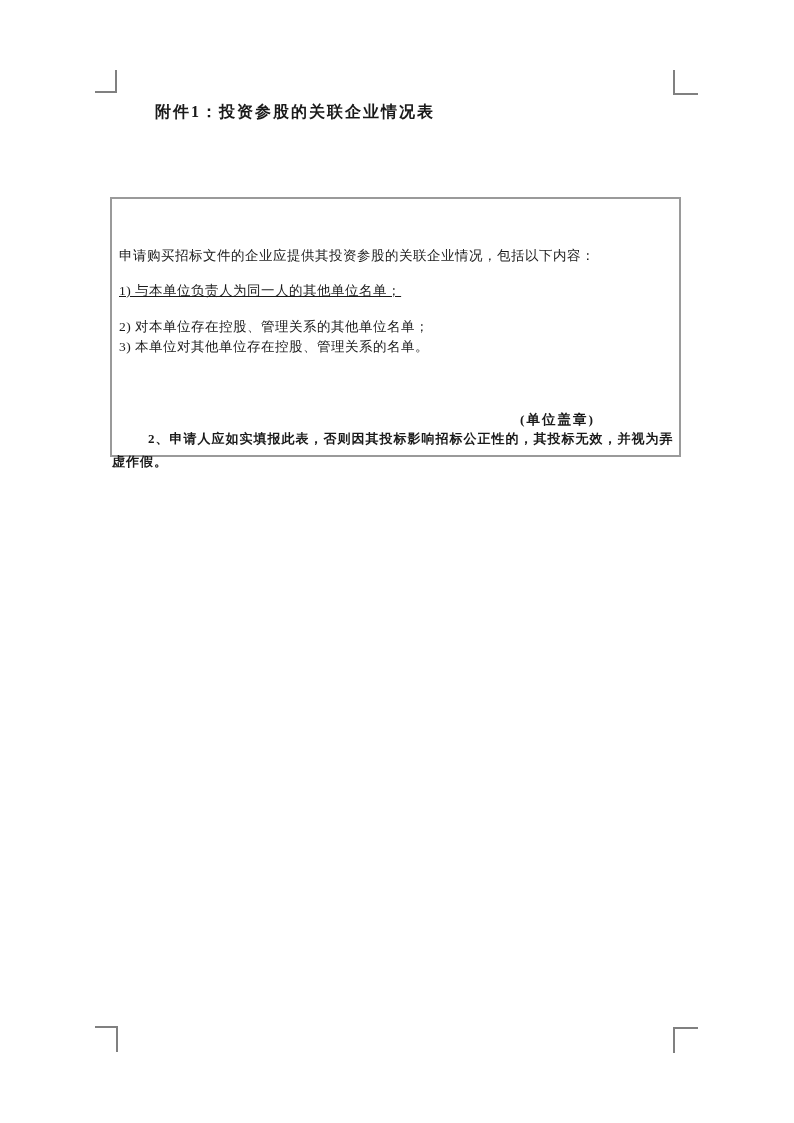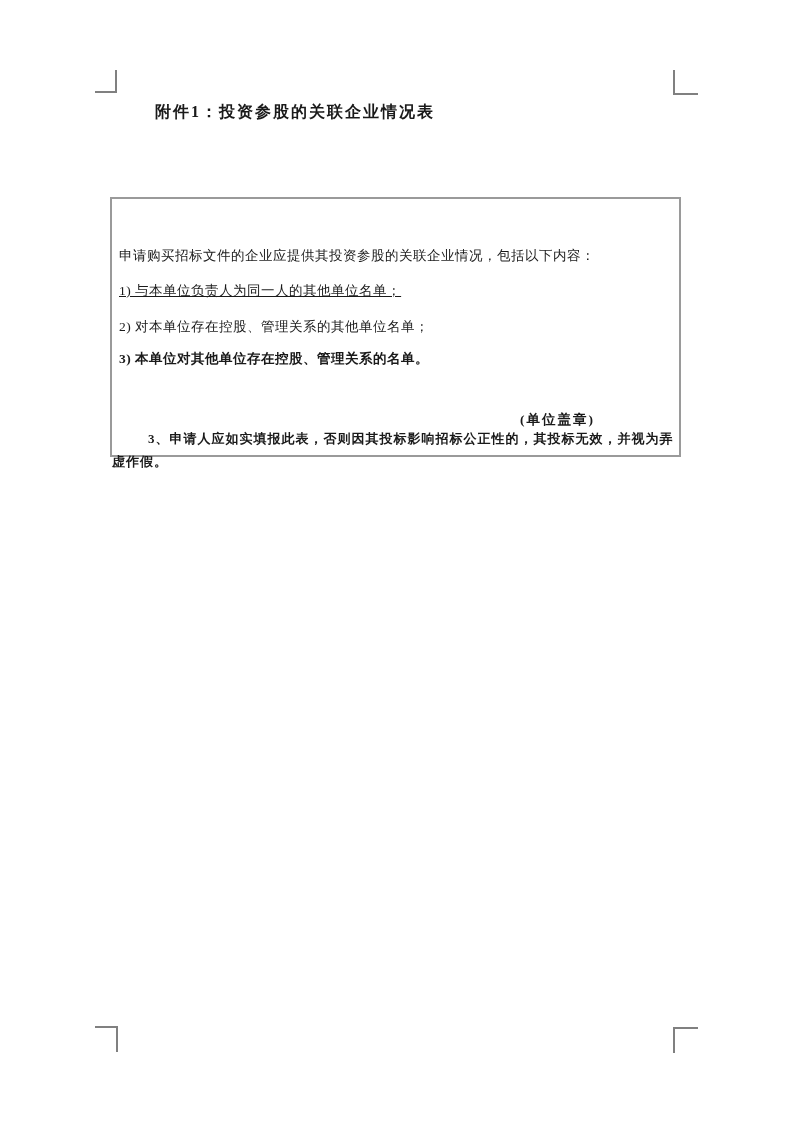--- a/index.html
+++ b/index.html
@@ -42,21 +42,21 @@
     margin-top: 43px;
   }
   .box-line {
     position: absolute; left: 7px;
     font-size: 13.5px; line-height: 16px;
     letter-spacing: 0.5px; white-space: nowrap;
   }
   .line-intro { top: 49px;  }
   .line-item1 { top: 84px; text-decoration: underline;  }
   .line-item2 { top: 120px; text-align: center; }
-  .line-item3 { top: 152px; font-weight: bold; }
+  .line-item3 { top: 140px; }
   .line-stamp { top: 213px; left: auto; right: 84px; letter-spacing: 2px; font-weight: bold; }
 
   .notes {
     position: absolute; left: 112px; top: 427px;
     width: 600px;
     font-size: 13px; font-weight: bold;
     line-height: 23px; letter-spacing: 1px;
   }
   .note-line { white-space: nowrap; }
   .note-indent { text-indent: 36px; }
@@ -75,17 +75,17 @@
 
   <div class="content-box">
     <div class="box-line line-intro">申请购买招标文件的企业应提供其投资参股的关联企业情况，包括以下内容：</div>
     <div class="box-line line-item1">1) 与本单位负责人为同一人的其他单位名单；</div>
     <div class="box-line line-item2">2) 对本单位存在控股、管理关系的其他单位名单；</div>
     <div class="box-line line-item3">3) 本单位对其他单位存在控股、管理关系的名单。</div>
     <div class="box-line line-stamp">(单位盖章)</div>
   </div>
 
   <div class="notes">
-    <div class="note-line note-indent">3、申请人应如实填报此表，否则因其投标影响招标公正性的，其投标无效，并视为弄</div>
+    <div class="note-line note-indent">2、申请人应如实填报此表，否则因其投标影响招标公正性的，其投标无效，并视为弄</div>
     <div class="note-line">虚作假。</div>
   </div>
 
 </div>
 
 </body></html>

